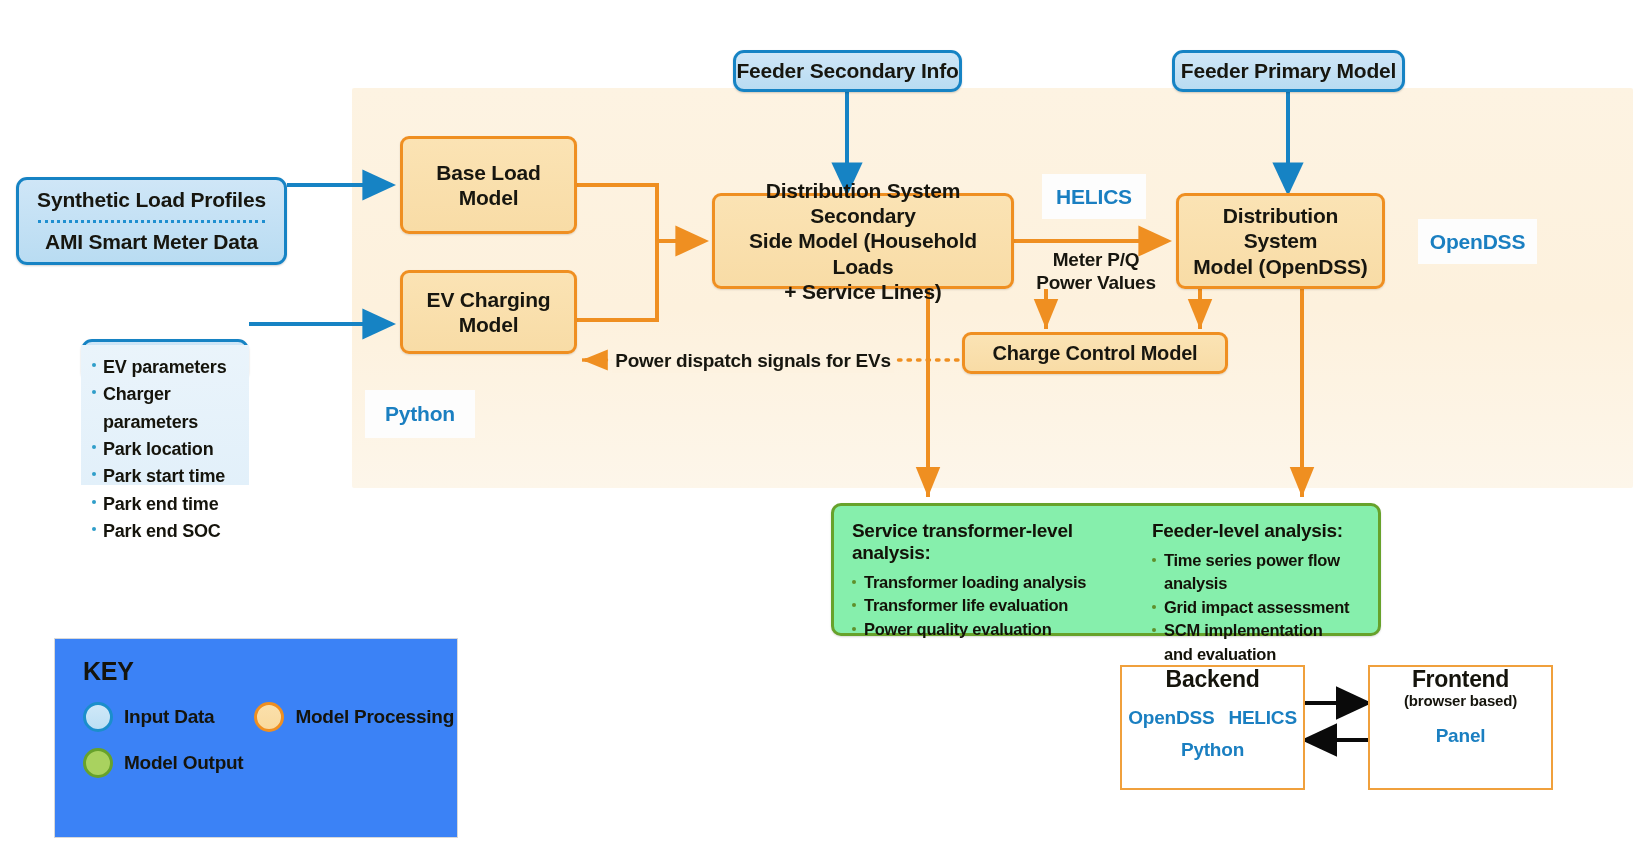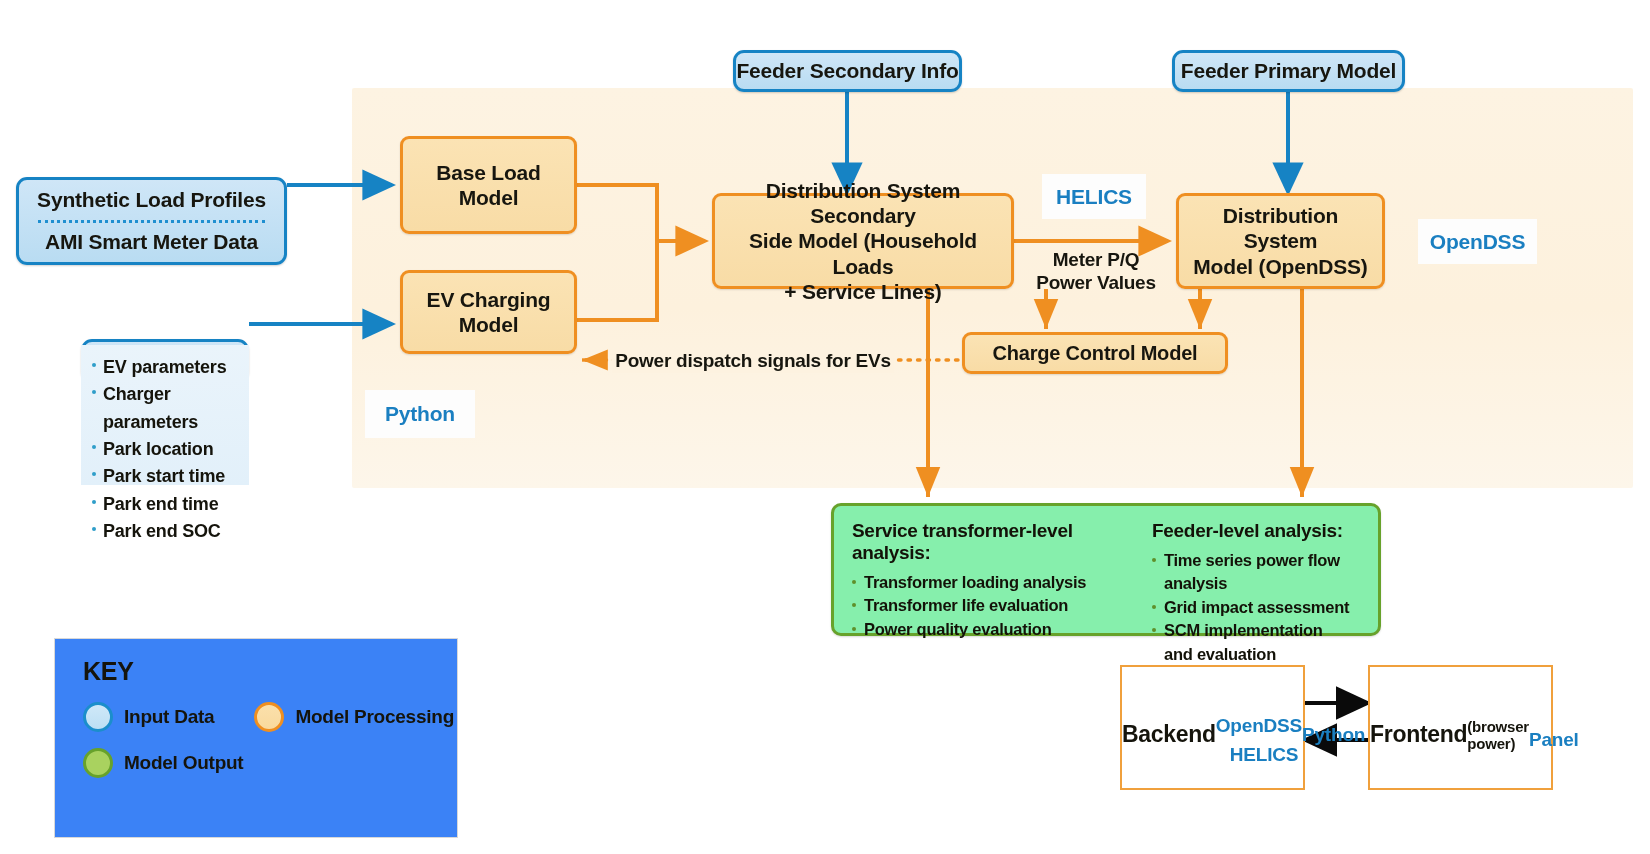--- a/index.html
+++ b/index.html
@@ -113,22 +113,22 @@
   .keyitem + .keyitem{margin-left:40px;}
   .swatch{width:30px;height:30px;border-radius:50%;box-sizing:border-box;flex:0 0 auto;}
   .swatch.input{background:linear-gradient(180deg,#cfe8f8 0%,#bcdff4 100%);border:3px solid #1b8ecb;}
   .swatch.process{background:linear-gradient(180deg,#fbe0ab 0%,#f9d99d 100%);border:3px solid #ef8f21;}
   .swatch.output{background:#a9d25f;border:3px solid #67a22b;}
   .keylabel{margin-left:11px;font-size:19px;font-weight:bold;color:#15140c;letter-spacing:-.25px;}
 
   
   .plainbox{
     position:absolute;background:#ffffff;border:2px solid #f0a03c;box-sizing:border-box;
-    display:flex;flex-direction:row;align-items:center;justify-content:flex-start;
-    padding-top:13px;
+    display:flex;flex-direction:column;align-items:center;justify-content:flex-start;
+    padding-top:0;
   }
   .plainbox .title{font-size:23px;font-weight:bold;color:#15140c;letter-spacing:-.3px;line-height:1.05;}
   .plainbox .sub{font-size:15px;font-weight:bold;color:#15140c;letter-spacing:-.2px;margin-top:1px;}
   .plainbox .tech{font-size:19px;font-weight:bold;color:#1a7fc1;letter-spacing:-.2px;line-height:1.55;margin-top:12px;}
   .plainbox .tech.row2{margin-top:2px;}
   .plainbox .tech .gap{display:inline-block;width:14px;}
 </style>
 </head>
 <body>
 
@@ -287,17 +287,17 @@
   </div>
 
   <div class="plainbox" style="left:1120px;top:665px;width:185px;height:125px;">
     <span class="title">Backend</span>
     <span class="tech"><span>OpenDSS</span><span class="gap"></span><span>HELICS</span></span>
     <span class="tech row2">Python</span>
   </div>
 
   <div class="plainbox" style="left:1368px;top:665px;width:185px;height:125px;">
     <span class="title">Frontend</span>
-    <span class="sub">(browser power)</span>
+    <span class="sub">(browser based)</span>
     <span class="tech">Panel</span>
   </div>
 
 </div>
 
 </body></html>

